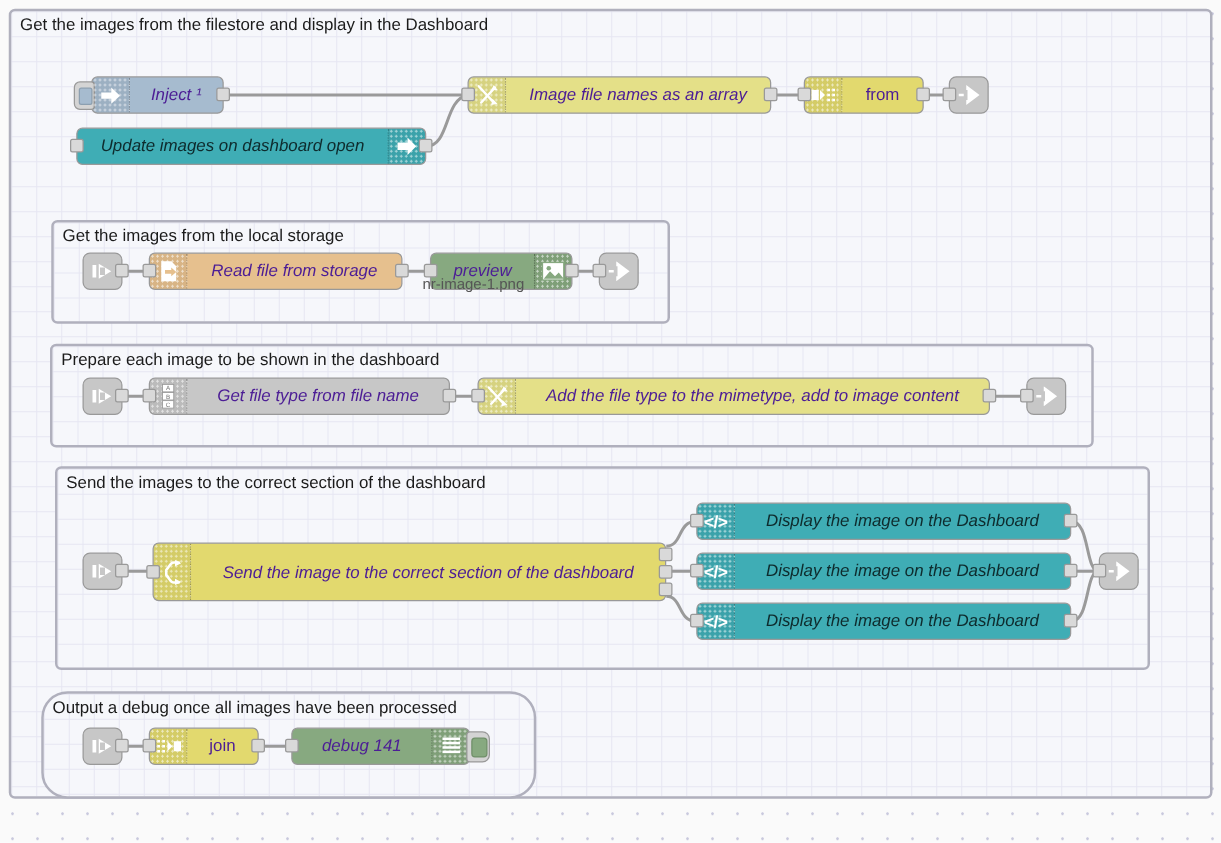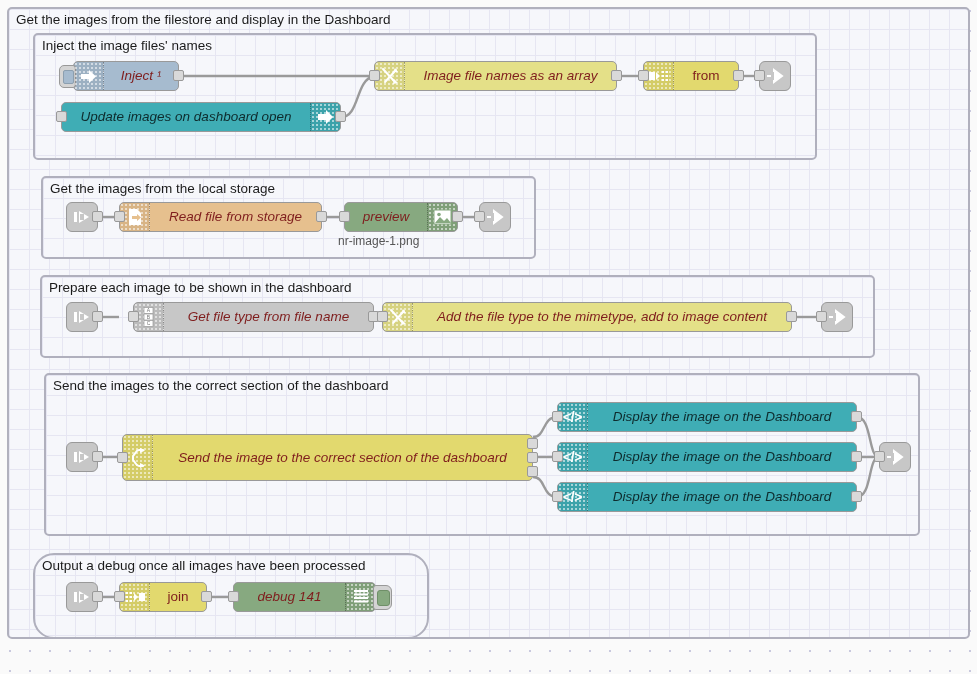--- a/index.html
+++ b/index.html
@@ -62,21 +62,21 @@
     border-radius: 5px;
     border: 1px solid #999;
     display: flex;
     align-items: center;
     box-shadow: 0 0 0 0 rgba(0,0,0,0);
   }
   .node .nlabel {
     flex: 1 1 auto;
     font-size: 13.5px;
     font-style: italic;
-    color: #7f1d1d;
+    color: #4c1d95;
     text-align: center;
     padding: 0 8px;
     white-space: nowrap;
     overflow: hidden;
     line-height: 28px;
   }
   .node .nlabel.plain { font-style: normal; }
 
   
   .itray {
@@ -186,23 +186,20 @@
 </style>
 </head>
 <body>
 
 <div id="canvas">
 
   <div class="group" style="left:7px; top:7px; width:963px; height:632px;">
     <span class="group-label">Get the images from the filestore and display in the Dashboard</span>
   </div>
 
-  <div class="group" style="left:33px; top:33px; width:784px; height:127px;">
-    <span class="group-label">Inject the image files' names</span>
-  </div>
 
   <div class="group" style="left:41px; top:176px; width:495px; height:83px;">
     <span class="group-label">Get the images from the local storage</span>
   </div>
 
   <div class="group" style="left:40px; top:275px; width:835px; height:83px;">
     <span class="group-label">Prepare each image to be shown in the dashboard</span>
   </div>
 
   <div class="group" style="left:44px; top:373px; width:876px; height:163px;">
@@ -348,40 +345,40 @@
     <span class="nlabel">preview</span>
     <div class="itray right">
       <svg class="ic" width="19" height="16" viewBox="0 0 19 16">
         <rect x="1" y="1" width="17" height="14" fill="#fff" stroke="#87a980" stroke-width="1"></rect>
         <circle cx="6" cy="5.5" r="1.8" fill="#87a980"></circle>
         <path d="M2 14 l5-6 4 4 3-3 4 5 Z" fill="#87a980"></path>
       </svg>
     </div>
     <div class="port out"></div>
   </div>
-  <span class="status" style="left:338px; top:234px;">nr-image-1.png</span>
+  <span class="status" style="left:338px; top:220px;">nr-image-1.png</span>
 
   <div class="linknode" style="left:479px; top:202px;">
     <div class="port in"></div>
     <svg class="ic" width="20" height="16" viewBox="0 0 20 16">
       <path d="M2 8 h7 M9 2 l8 6 -8 6 Z" stroke="#fff" stroke-width="2" fill="#fff"></path>
       <rect x="6" y="4" width="3" height="8" fill="#c7c7c7"></rect>
     </svg>
   </div>
 
   <div class="linknode" style="left:66px; top:302px;">
     <svg class="ic" width="20" height="16" viewBox="0 0 20 16">
       <rect x="2" y="3" width="3" height="10" fill="#fff"></rect>
       <path d="M7 2 l10 6 -10 6 Z" fill="#fff"></path>
       <rect x="8" y="5" width="4" height="6" fill="#c7c7c7"></rect>
     </svg>
     <div class="port out"></div>
   </div>
 
-  <div class="node n-grey" style="left:133px; top:302px; width:241px;">
+  <div class="node n-grey" style="left:119px; top:302px; width:241px;">
     <div class="port in"></div>
     <div class="itray left">
       <svg class="ic" width="14" height="20" viewBox="0 0 14 20">
         <rect x="2" y="0.5" width="9" height="6" fill="#fff" stroke="#999" stroke-width="0.7"></rect>
         <rect x="2" y="7" width="9" height="6" fill="#fff" stroke="#999" stroke-width="0.7"></rect>
         <rect x="2" y="13.5" width="9" height="6" fill="#fff" stroke="#999" stroke-width="0.7"></rect>
         <text x="6.5" y="5.4" font-size="5" fill="#777" text-anchor="middle" font-family="'Liberation Sans',sans-serif">A</text>
         <text x="6.5" y="11.9" font-size="5" fill="#777" text-anchor="middle" font-family="'Liberation Sans',sans-serif">B</text>
         <text x="6.5" y="18.4" font-size="5" fill="#777" text-anchor="middle" font-family="'Liberation Sans',sans-serif">C</text>
       </svg>

